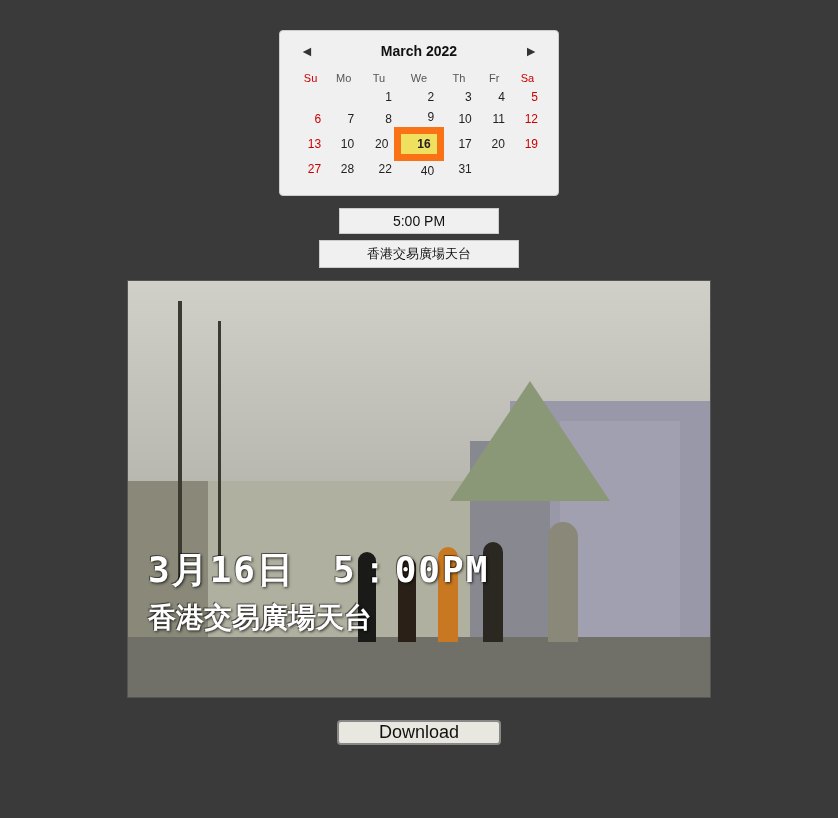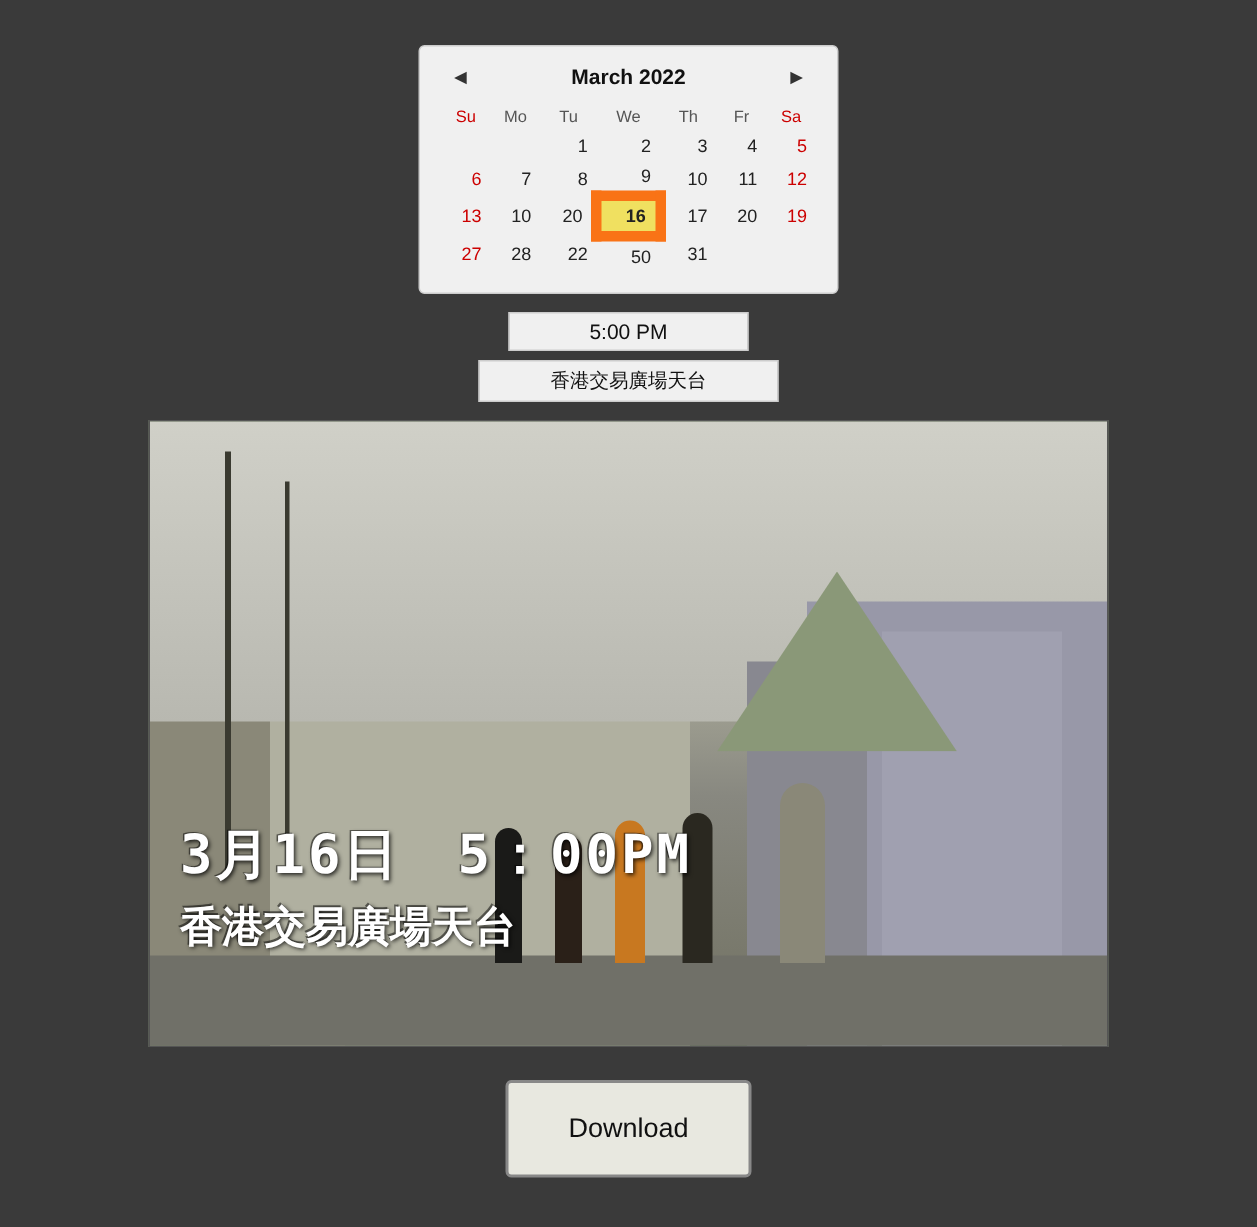--- a/index.html
+++ b/index.html
@@ -102,21 +102,21 @@
       padding: 4px 12px;
       font-size: 13px;
       color: #111;
       width: 200px;
       text-align: center;
     }
 
     
     .video-thumbnail {
       margin-top: 12px;
-      width: 640px;
+      width: 584px;
       height: 418px;
       background-color: #7a8a70;
       position: relative;
       overflow: hidden;
       border: 1px solid #555;
     }
 
     .video-scene {
       width: 100%;
       height: 100%;
@@ -144,21 +144,21 @@
 
     .video-overlay-text .line2 {
       font-size: 28px;
       font-weight: bold;
       display: block;
     }
 
     
     .download-btn {
       margin-top: 22px;
-      padding: 20px 40px;
+      padding: 0 40px;
       font-size: 18px;
       background-color: #e8e8e0;
       border: 2px solid #888;
       color: #111;
       cursor: pointer;
       border-radius: 4px;
       font-family: Arial, sans-serif;
     }
   </style>
 </head>
@@ -207,21 +207,21 @@
           <td>20</td>
           <td class="today">16</td>
           <td>17</td>
           <td>20</td>
           <td class="weekend">19</td>
         </tr>
         <tr>
           <td class="weekend">27</td>
           <td>28</td>
           <td>22</td>
-          <td>50</td>
+          <td>40</td>
           <td>31</td>
           <td class="empty"></td>
           <td class="empty"></td>
         </tr>
       </tbody>
   </table>
 </div>
 
 <div class="time-display">5:00 PM</div>
 

